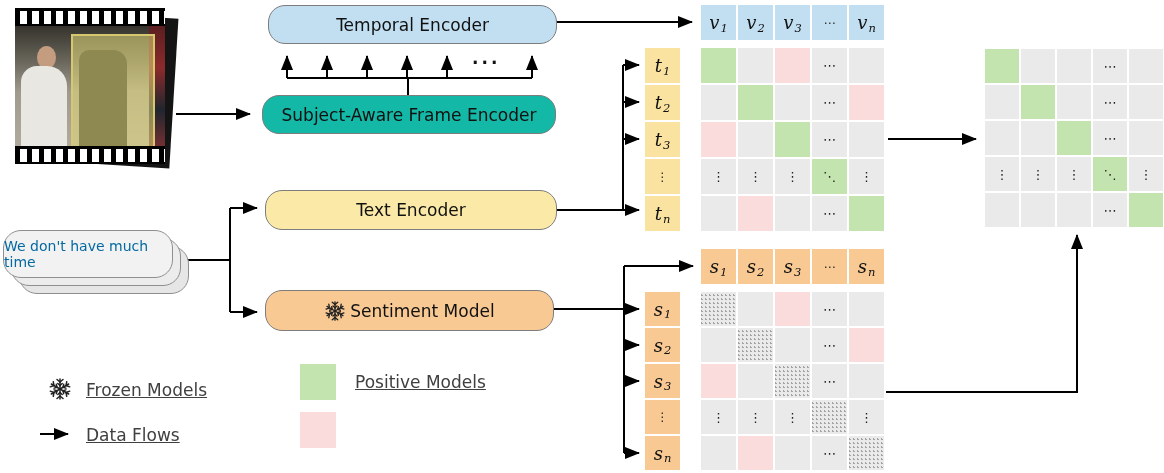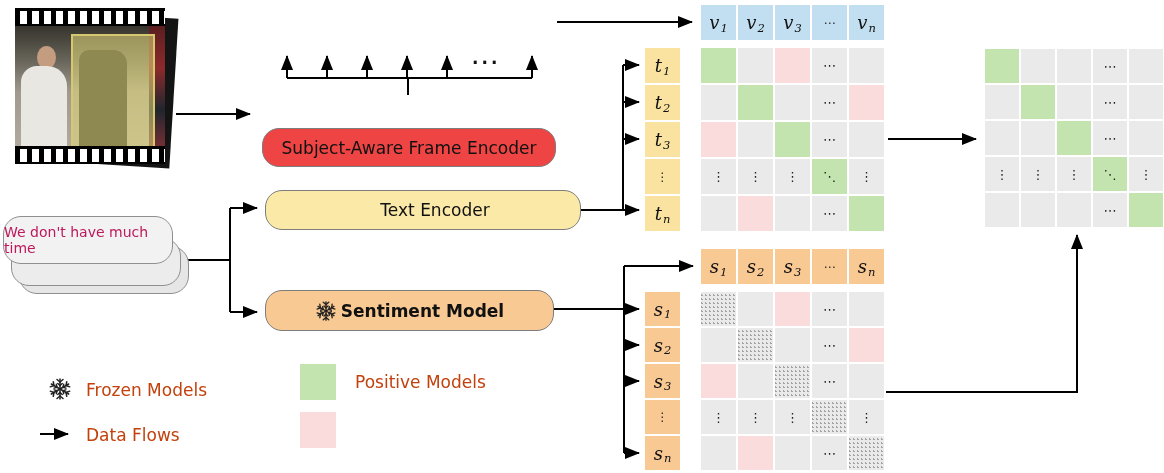--- a/index.html
+++ b/index.html
@@ -4,23 +4,23 @@
 <style>
   html,body{margin:0;padding:0;background:#fff;}
   .canvas{position:relative;width:1164px;height:473px;background:#fff;overflow:hidden;
           font-family:"DejaVu Sans","Liberation Sans",sans-serif;color:#111;}
   .overlay{position:absolute;left:0;top:0;width:1164px;height:473px;pointer-events:none;}
 
   
   .box{position:absolute;border:1.5px solid #7d7d7d;border-radius:17px;
        display:flex;align-items:center;justify-content:center;font-size:17px;}
   #box-temporal{left:268px;top:5px;width:287px;height:37px;background:#c2dff2;}
-  #box-frame{left:262px;top:95px;width:292px;height:37px;background:#ef4444;margin-top:33px;}
-  #box-text{left:265px;top:190px;width:290px;height:38px;background:#fbe9a8;padding-left:24px;}
-  #box-sentiment{left:265px;top:290px;width:287px;height:39px;background:#f9c994;gap:4px;font-weight:bold;}
+  #box-frame{left:262px;top:95px;width:292px;height:37px;background:#14b8a6;}
+  #box-text{left:265px;top:190px;width:290px;height:38px;background:#fbe9a8;}
+  #box-sentiment{left:265px;top:290px;width:287px;height:39px;background:#f9c994;gap:4px;}
   .comb-dots{position:absolute;left:472px;top:53px;font-size:17px;font-weight:700;letter-spacing:3px;}
 
   
   .grid{position:absolute;display:grid;gap:2px;}
   #v-header{left:701px;top:5px;grid-template-columns:repeat(5,35px);grid-auto-rows:35px;}
   #t-labels{left:645px;top:48px;grid-template-columns:35px;grid-auto-rows:35px;}
   #t-matrix{left:701px;top:48px;grid-template-columns:repeat(5,35px);grid-auto-rows:35px;}
   #s-header{left:701px;top:249px;grid-template-columns:repeat(5,35px);grid-auto-rows:35px;}
   #s-labels{left:645px;top:292px;grid-template-columns:35px;grid-auto-rows:34px;}
   #s-matrix{left:701px;top:292px;grid-template-columns:repeat(5,35px);grid-auto-rows:34px;}
@@ -59,25 +59,25 @@
            border-radius:10px 14px 4px 4px;}
   .ph-right{position:absolute;right:0;top:0;width:16px;height:100%;
             background:linear-gradient(180deg,#5b1e20 0%,#8c2a2c 35%,#20262e 70%,#742f33 100%);}
   .ph-highlight{position:absolute;left:56px;top:8px;width:80px;height:120px;
                 background:rgba(228,218,122,.55);border:2px solid #d6c86f;}
 
   
   .bubble{position:absolute;width:168px;height:46px;border:1.5px solid #8f8f8f;border-radius:18px;background:#ececec;}
   #bubble-3{left:19px;top:246px;background:#e6e6e6;}
   #bubble-2{left:11px;top:238px;}
-  #bubble-1{left:3px;top:216px;background:#f2f2f2;display:flex;align-items:center;justify-content:center;
-            font-size:14px;color:#be185d;}
+  #bubble-1{left:3px;top:230px;background:#f2f2f2;display:flex;align-items:center;justify-content:center;
+            font-size:14px;color:#0369a1;}
 
   
-  .legend-text{position:absolute;font-size:17px;color:#c2410c;}
+  .legend-text{position:absolute;font-size:17px;color:#404040;text-decoration:underline;}
   #lg-frozen-icon{position:absolute;left:48px;top:377px;}
   #lg-frozen-label{left:86px;top:380px;}
   #lg-flows-label{left:86px;top:425px;}
   .swatch{position:absolute;width:36px;height:36px;}
   #sw-positive{left:300px;top:364px;}
   #sw-negative{left:300px;top:412px;}
   #lg-positive-label{left:355px;top:372px;}
   #lg-negative-label{left:355px;top:421px;}
   #guidance-label{position:absolute;left:876px;top:404px;width:206px;text-align:center;font-size:16.5px;}
   .snow{stroke:#222;stroke-width:1.5;stroke-linecap:round;fill:none;}
@@ -148,20 +148,23 @@
       <div class="sprocket"></div>
     </div>
   </div>
 
   <div class="bubble" id="bubble-3"></div>
   <div class="bubble" id="bubble-2"></div>
   <div class="bubble" id="bubble-1">
     <span>We don't have much time</span>
   </div>
 
+  <div class="box" id="box-temporal">
+    <span>Temporal Encoder</span>
+  </div>
   <div class="comb-dots">···</div>
   <div class="box" id="box-frame">
     <span>Subject-Aware Frame Encoder</span>
   </div>
   <div class="box" id="box-text">
     <span>Text Encoder</span>
   </div>
   <div class="box" id="box-sentiment">
     <svg width="22" height="22" viewBox="-12 -12 24 24" class="snow">
       <g id="sf-arms">

